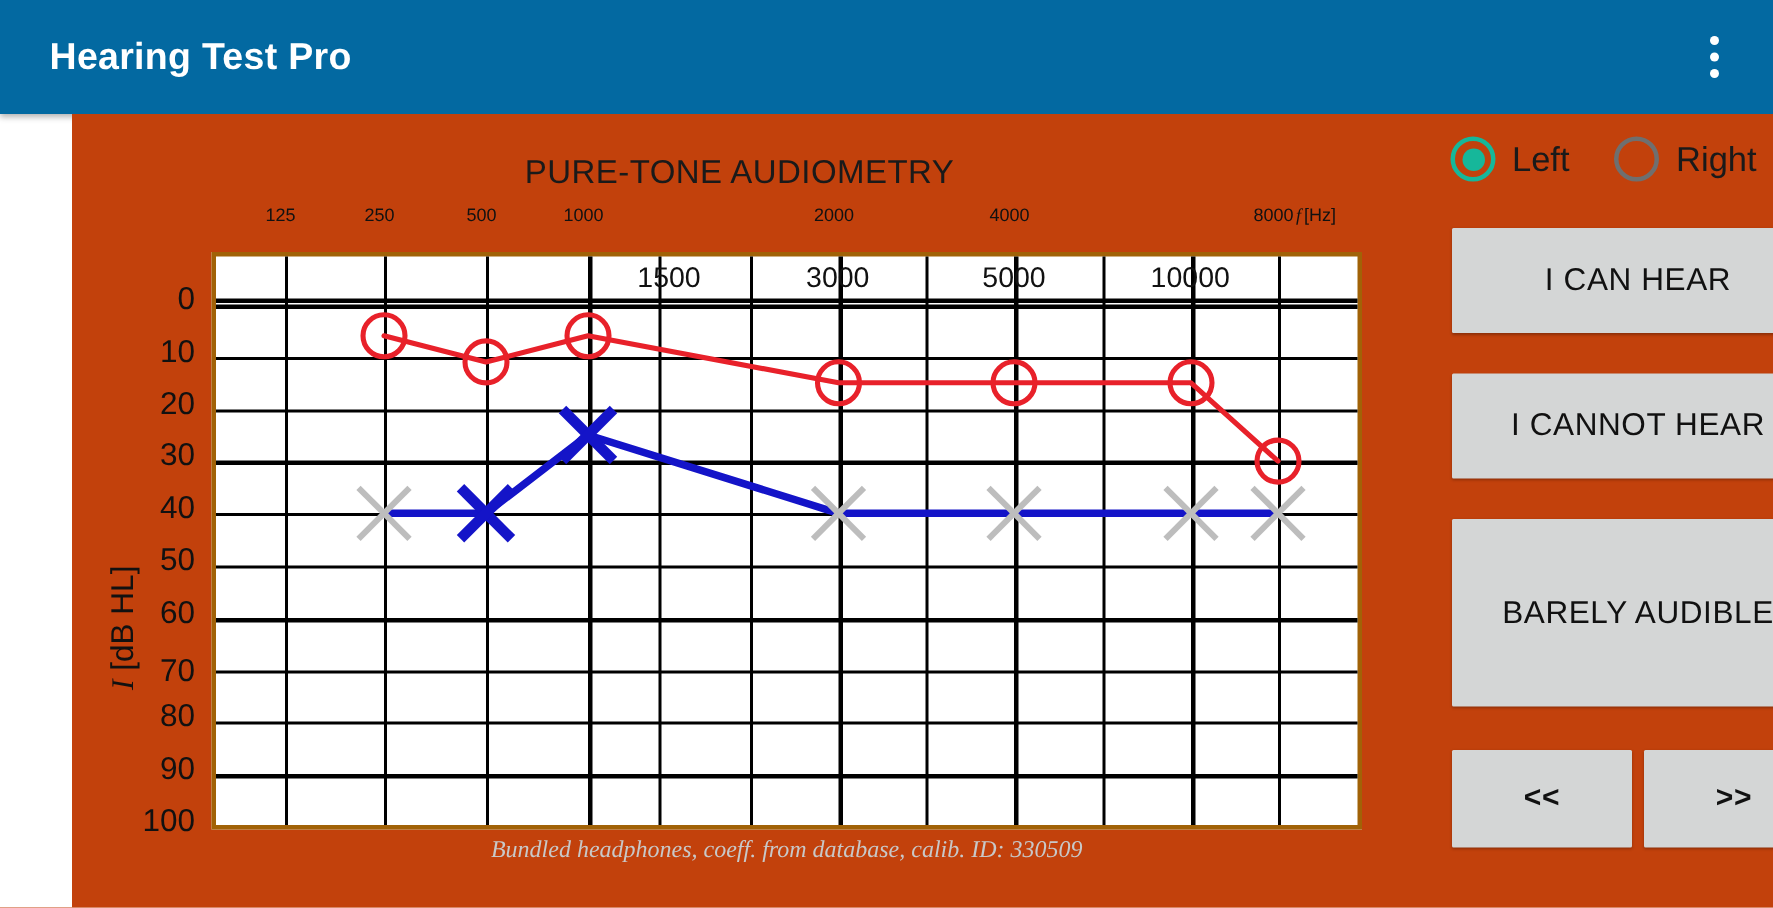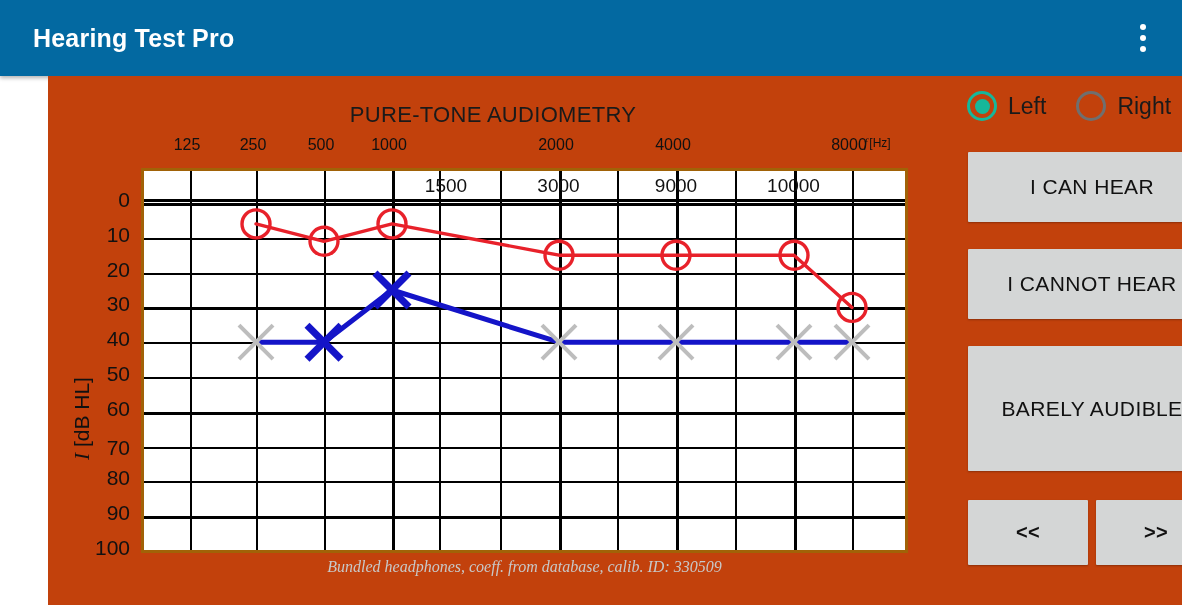--- a/index.html
+++ b/index.html
@@ -35,21 +35,21 @@
   
   #chart-panel{position:absolute;left:0;top:0;width:905px;height:529px;}
 
   #chart-title{
     position:absolute;left:0;top:26px;width:890px;text-align:center;
     font-size:22px;color:#1a1a1a;letter-spacing:.3px;
   }
 
   
   .xtick{
-    position:absolute;top:60px;font-size:16px;color:#111;
+    position:absolute;top:60px;font-size:12px;color:#111;
     text-align:center;transform:translateX(-50%);white-space:nowrap;
   }
   #f-unit{
     position:absolute;top:60px;left:816px;font-size:12px;color:#111;white-space:nowrap;
   }
   #f-unit i{font-family:"Liberation Serif",serif;font-style:italic;padding-right:2px;}
 
   
   .ytick{
     position:absolute;font-size:21px;color:#111;text-align:right;width:66px;
@@ -190,21 +190,21 @@
           <div class="hline" style="top: 206px;"></div>
           <div class="hline major" style="top: 240.8px;"></div>
           <div class="hline" style="top: 275.6px;"></div>
           <div class="hline" style="top: 310.4px;"></div>
           <div class="hline major" style="top: 345.2px;"></div>
           <div class="hline major" style="top: 32px;"></div>
         </div>
       <div id="subticks-layer">
           <div class="subtick" style="left: 248px; width: 108px;">1500</div>
           <div class="subtick" style="left: 356px; width: 117px;">3000</div>
-          <div class="subtick" style="left: 473px; width: 118px;">9000</div>
+          <div class="subtick" style="left: 473px; width: 118px;">5000</div>
           <div class="subtick" style="left: 591px; width: 117px;">10000</div>
         </div>
       <svg id="plot" viewBox="0 0 767 385">
           <polyline points="112,52.879999999999995 180,70.28 248,52.879999999999995 415,84.19999999999999 532,84.19999999999999 650,84.19999999999999 708,136.39999999999998" fill="none" stroke="#e8212a" stroke-width="3.4" stroke-linejoin="round" stroke-linecap="round"></polyline>
           <circle cx="112" cy="52.879999999999995" r="14" fill="none" stroke="#e8212a" stroke-width="3.4"></circle>
           <circle cx="180" cy="70.28" r="14" fill="none" stroke="#e8212a" stroke-width="3.4"></circle>
           <circle cx="248" cy="52.879999999999995" r="14" fill="none" stroke="#e8212a" stroke-width="3.4"></circle>
           <circle cx="415" cy="84.19999999999999" r="14" fill="none" stroke="#e8212a" stroke-width="3.4"></circle>
           <circle cx="532" cy="84.19999999999999" r="14" fill="none" stroke="#e8212a" stroke-width="3.4"></circle>
           <circle cx="650" cy="84.19999999999999" r="14" fill="none" stroke="#e8212a" stroke-width="3.4"></circle>

